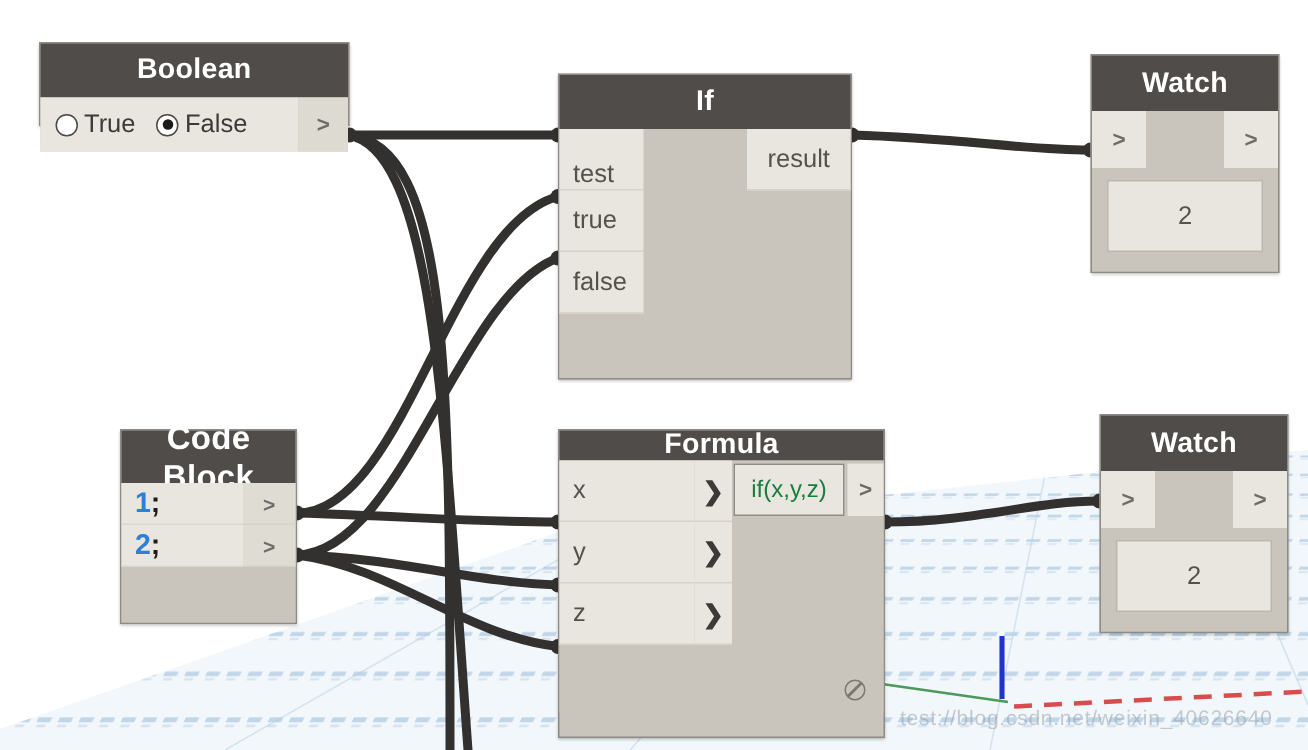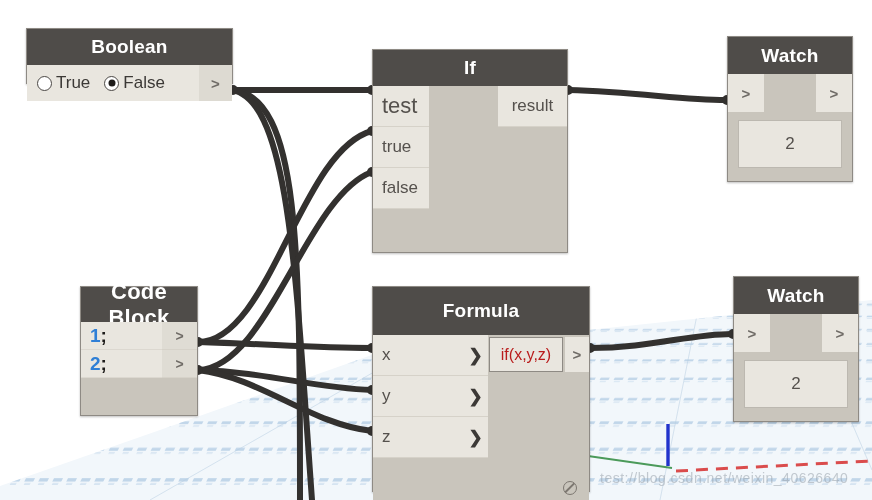--- a/index.html
+++ b/index.html
@@ -53,21 +53,21 @@
 
   .value-box{
     position:absolute;background:#e9e6df;border:1px solid #bcb8b0;
     display:flex;align-items:center;justify-content:center;
     color:#55514d;box-sizing:border-box;
   }
 
   .formula-field{
     position:absolute;background:#e9e6df;border:1px solid #8e8a84;
     display:flex;align-items:center;justify-content:center;
-    color:#b91c1c;box-sizing:border-box;
+    color:#15803d;box-sizing:border-box;
   }
 
   
   .radio-row{
     position:absolute;display:flex;align-items:center;
     background:#e9e6df;box-sizing:border-box;
   }
   .radio{display:flex;align-items:center;margin-right:14px;}
   .radio .dot{
     width:15px;height:15px;border-radius:50%;
@@ -242,21 +242,21 @@
         <span>&gt;</span>
       </div>
     </div>
   </div>
 
   <div class="node" style="left:372px;top:28px;width:196px;height:204px;margin-top:21px;">
     <div class="node-header" style="height:36px;font-size:19px;">
       <span>If</span>
     </div>
     <div class="node-body" style="height:166px;">
-      <div class="port-label in" style="left:0;top:0;width:56px;height:41px;font-size:22px;">
+      <div class="port-label in" style="left:0;top:0;width:56px;height:41px;font-size:17px;align-items:flex-end;">
         <span>test</span>
       </div>
       <div class="port-label in" style="left:0;top:41px;width:56px;height:41px;font-size:17px;">
         <span>true</span>
       </div>
       <div class="port-label in" style="left:0;top:82px;width:56px;height:41px;font-size:17px;">
         <span>false</span>
       </div>
       <div class="port-label out" style="left:125px;top:0;width:69px;height:41px;font-size:17px;">
         <span>result</span>
@@ -297,21 +297,21 @@
       <div class="chev" style="left:81px;top:0;width:35px;height:28px;font-size:14px;background:#dfdcd4;">
         <span>&gt;</span>
       </div>
       <div class="chev" style="left:81px;top:28px;width:35px;height:28px;font-size:14px;background:#dfdcd4;">
         <span>&gt;</span>
       </div>
     </div>
   </div>
 
   <div class="node" style="left:372px;top:286px;width:218px;height:206px;">
-    <div class="node-header" style="height:48px;font-size:19px;">
+    <div class="node-header" style="height:20px;font-size:19px;">
       <span>Formula</span>
     </div>
     <div class="node-body" style="height:168px;">
       <div class="port-label in" style="left:0;top:0;width:90px;height:41px;font-size:17px;">
         <span>x</span>
       </div>
       <div class="chev" style="left:90px;top:0;width:25px;height:41px;font-size:17px;color:#3c3936;">
         <span>❯</span>
       </div>
 

